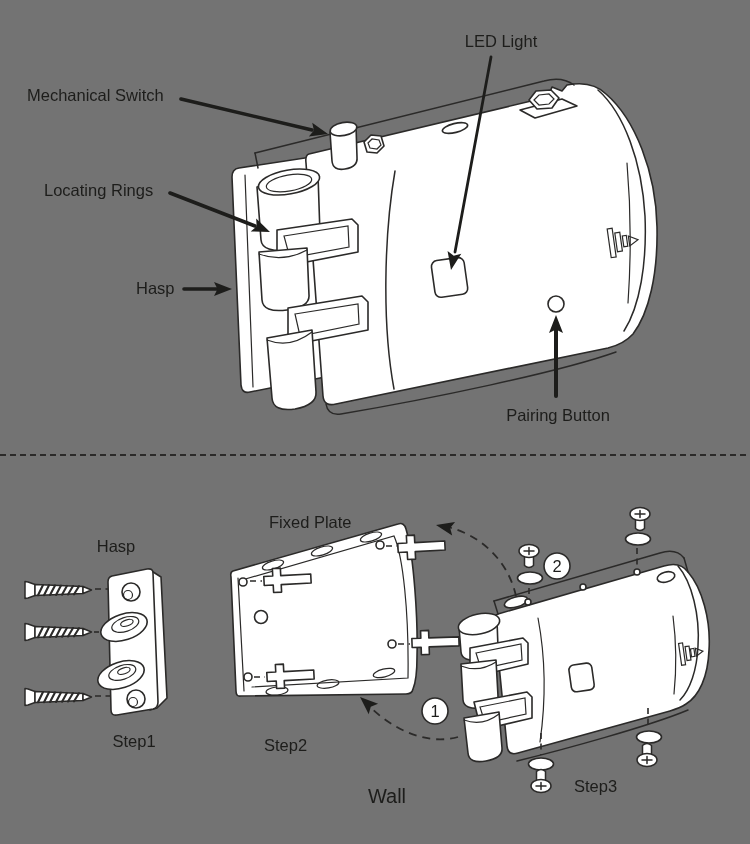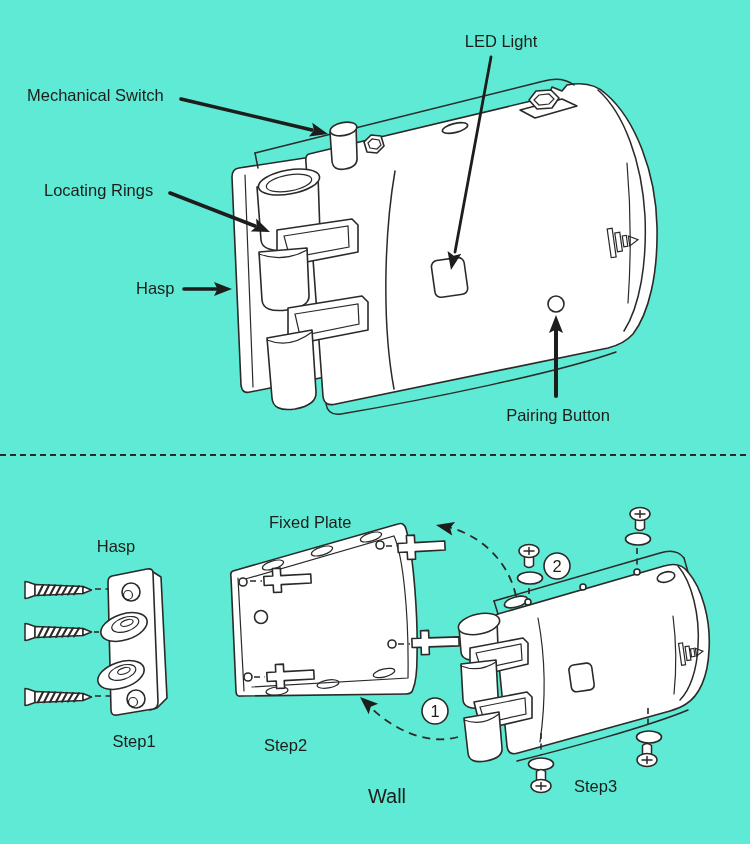--- a/index.html
+++ b/index.html
@@ -1,16 +1,16 @@
 <!DOCTYPE html>
 <html><head>
 <meta charset="utf-8">
 <style>
   html,body{margin:0;padding:0;background:#ffffff;}
-  .stage{position:relative;width:750px;height:844px;background:#5eead4;overflow:hidden;
+  .stage{position:relative;width:750px;height:844px;background:#737373;overflow:hidden;
          font-family:"Liberation Sans", sans-serif;}
   svg{position:absolute;left:0;top:0;}
   .shape{stroke:#2b2a29;stroke-width:1.6;fill:#ffffff;stroke-linejoin:round;stroke-linecap:round;}
   .line{stroke:#2b2a29;stroke-width:1.5;fill:none;stroke-linejoin:round;stroke-linecap:round;}
   .thin{stroke:#2b2a29;stroke-width:1.2;fill:none;stroke-linecap:round;}
   .hatch{stroke:#2b2a29;stroke-width:2.1;fill:none;stroke-linecap:round;}
   .dash{stroke:#2b2a29;stroke-width:1.6;fill:none;stroke-dasharray:6 4.5;stroke-linecap:butt;}
   .dasharc{stroke:#2b2a29;stroke-width:1.8;fill:none;stroke-dasharray:8 6;stroke-linecap:butt;}
   .arrowline{stroke:#1d1d1b;fill:none;stroke-linecap:round;}
   .arrowhead{fill:#1d1d1b;stroke:none;}

